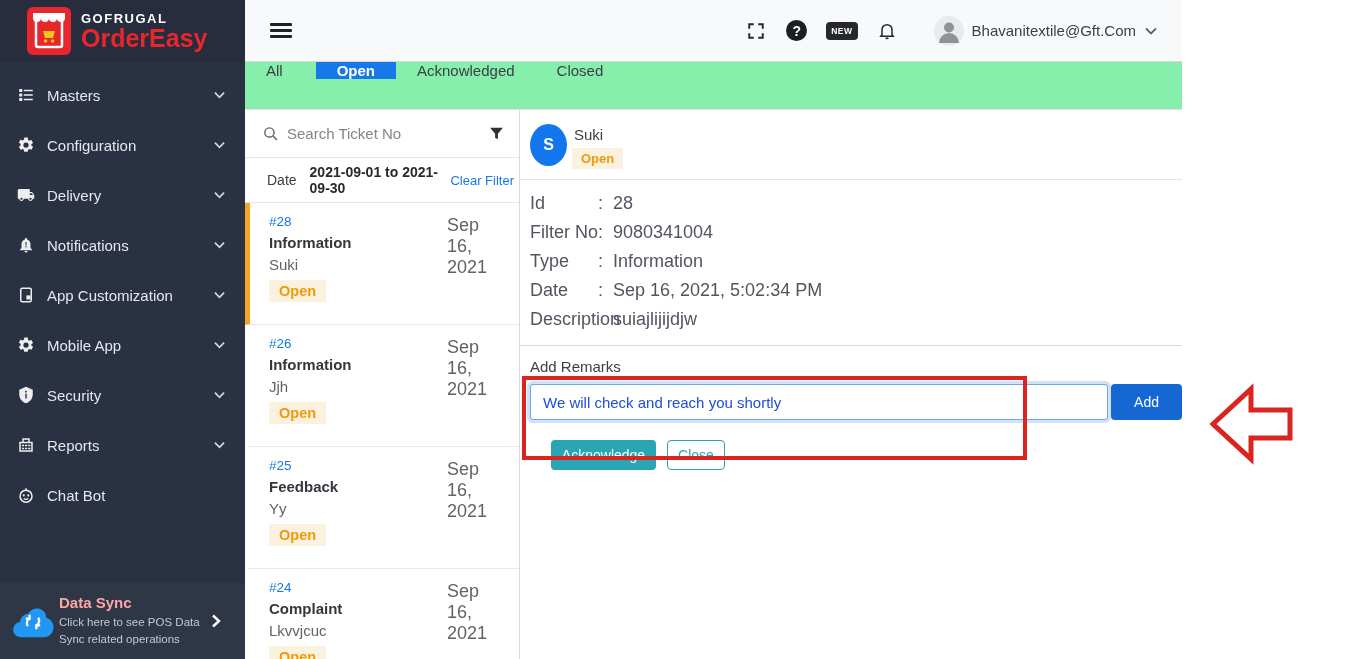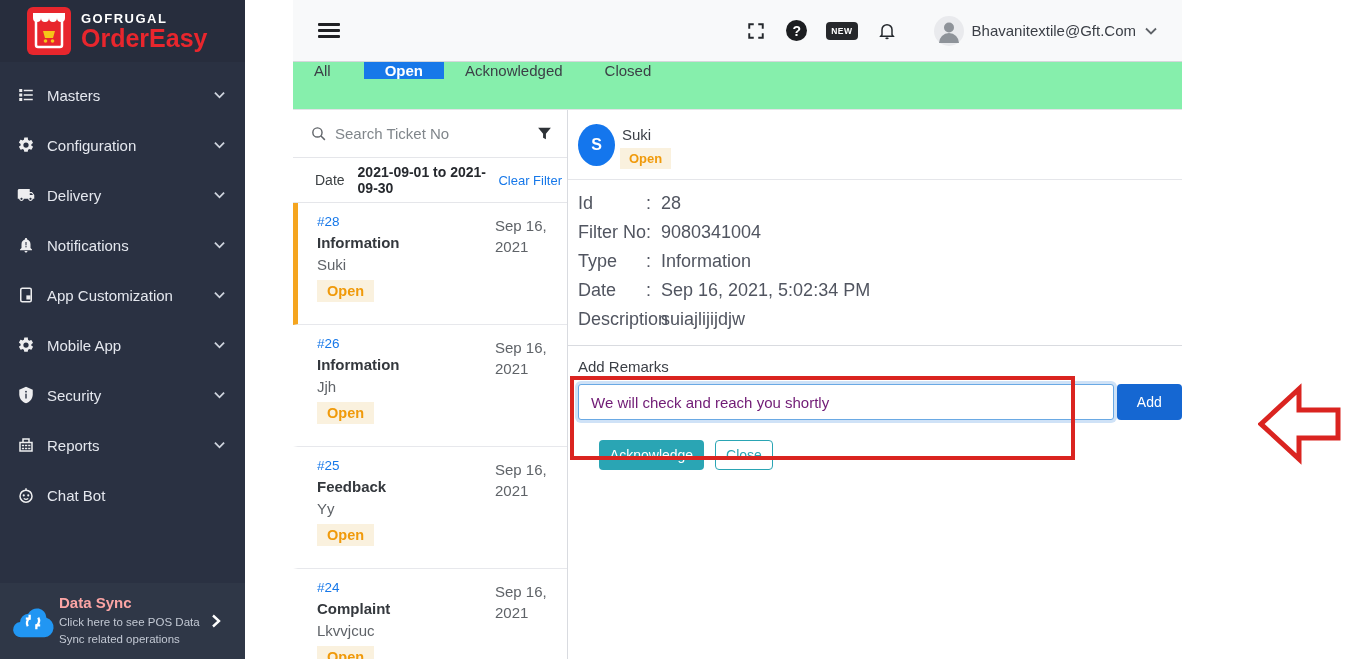--- a/index.html
+++ b/index.html
@@ -1,18 +1,18 @@
 <!DOCTYPE html>
 <html><head>
 <meta charset="utf-8">
 <style>
   * { margin:0; padding:0; box-sizing:border-box; }
   html,body { width:1353px; height:659px; overflow:hidden; background:#fff;
               font-family:"Liberation Sans", sans-serif; }
-  .app { display:flex; width:1182px; height:659px;gap:48px; }
+  .app { display:flex; width:1182px; height:659px; }
 
   
   .sidebar { position:relative; width:245px; height:659px; background:#2a3142; flex:none; }
   .logo-band { height:62px; display:flex; align-items:center; padding-left:27px;
                background:#272d3d; }
   .logo-icon { width:44px; height:48px; flex:none; }
   .logo-text { margin-left:10px; line-height:1; }
   .logo-company { color:#fff; font-size:13px; font-weight:bold; letter-spacing:1.5px; }
   .logo-product { color:#e8262d; font-size:25px; font-weight:bold; margin-top:1px; }
   .nav { padding-top:8px; }
@@ -79,21 +79,21 @@
   .clear-filter { font-size:13px; color:#1778e9; margin-left:auto; cursor:pointer; white-space:nowrap; }
   .tickets { flex:1; overflow:hidden; }
   .ticket { position:relative; border-bottom:1px solid #e7e8ec; border-left:5px solid transparent;
             padding:11px 14px 9px 19px; height:122px; cursor:pointer; background:#fff; }
   .ticket.selected { border-left-color:#f5a51f; }
   .t-id { font-size:13.5px; color:#1778e9; margin-bottom:5px; }
   .t-type { font-size:15px; font-weight:bold; color:#34383d; margin-bottom:5px; }
   .t-name { font-size:15px; color:#5f6368; margin-bottom:7px; }
   .t-badge { display:inline-block; font-size:14.5px; font-weight:bold; color:#f09a0b;
              background:#faf1de; padding:3px 10px; }
-  .t-date { position:absolute; top:12px; right:12px; width:60px; font-size:15px;
+  .t-date { position:absolute; top:12px; right:12px; width:60px; font-size:18px;
             color:#5f6368; line-height:21px; }
 
   
   .detail-panel { flex:1; position:relative; background:#fff; min-width:0; }
   .d-header { height:70px; border-bottom:1px solid #e5e6ea; position:relative; }
   .d-avatar { position:absolute; left:10px; top:14px; width:37px; height:42px; border-radius:50%;
               background:#1476ed; color:#fff; font-weight:bold; font-size:16px;
               display:flex; align-items:center; justify-content:center; }
   .d-name { position:absolute; left:54px; top:16px; font-size:15px; color:#3b3f46; }
   .d-badge { position:absolute; left:52px; top:38px; font-size:13px; font-weight:bold;
@@ -101,21 +101,21 @@
   .d-fields { padding:13px 0 0 10px; }
   .d-row { display:flex; font-size:18px; color:#515560; line-height:21px; margin-bottom:8px;justify-content:flex-end; }
   .d-label { width:68px; flex:none; }
   .d-sep { width:15px; flex:none; }
   .d-value { flex:1; }
   .d-divider { border-top:1px solid #d9dbe0; margin-top:15px; }
   .remarks { padding:12px 0 0 10px; }
   .remarks-label { font-size:15px; color:#3b3f46; height:21px; margin-bottom:5px; }
   .remarks-row { display:flex; align-items:center; }
   .remarks-input { width:595px; height:36px; border:1px solid #6aa9e4; border-radius:3px;
-                   box-shadow:0 0 0 3px #cfe2f7; padding:16px 12px; font-size:15px; color:#701a75;
+                   box-shadow:0 0 0 3px #cfe2f7; padding:16px 12px; font-size:15px; color:#1d4ed8;
                    font-family:"Liberation Sans",sans-serif; outline:none; }
   .add-btn { width:73px; height:36px; margin-left:3px; background:#1567d2; color:#fff;
              border:none; border-radius:4px; font-size:14px; cursor:pointer;
              font-family:"Liberation Sans",sans-serif; }
   .actions { margin-top:20px; margin-left:21px; display:flex; }
   .ack-btn { width:105px; height:30px; background:#2aa5b4; color:#fff; border:none;
              border-radius:4px; font-size:14px; cursor:pointer;
              font-family:"Liberation Sans",sans-serif; }
   .close-btn { width:58px; height:30px; margin-left:11px; background:#fff; color:#2aa5b4;
                border:1px solid #2aa5b4; border-radius:4px; font-size:14px; cursor:pointer;

